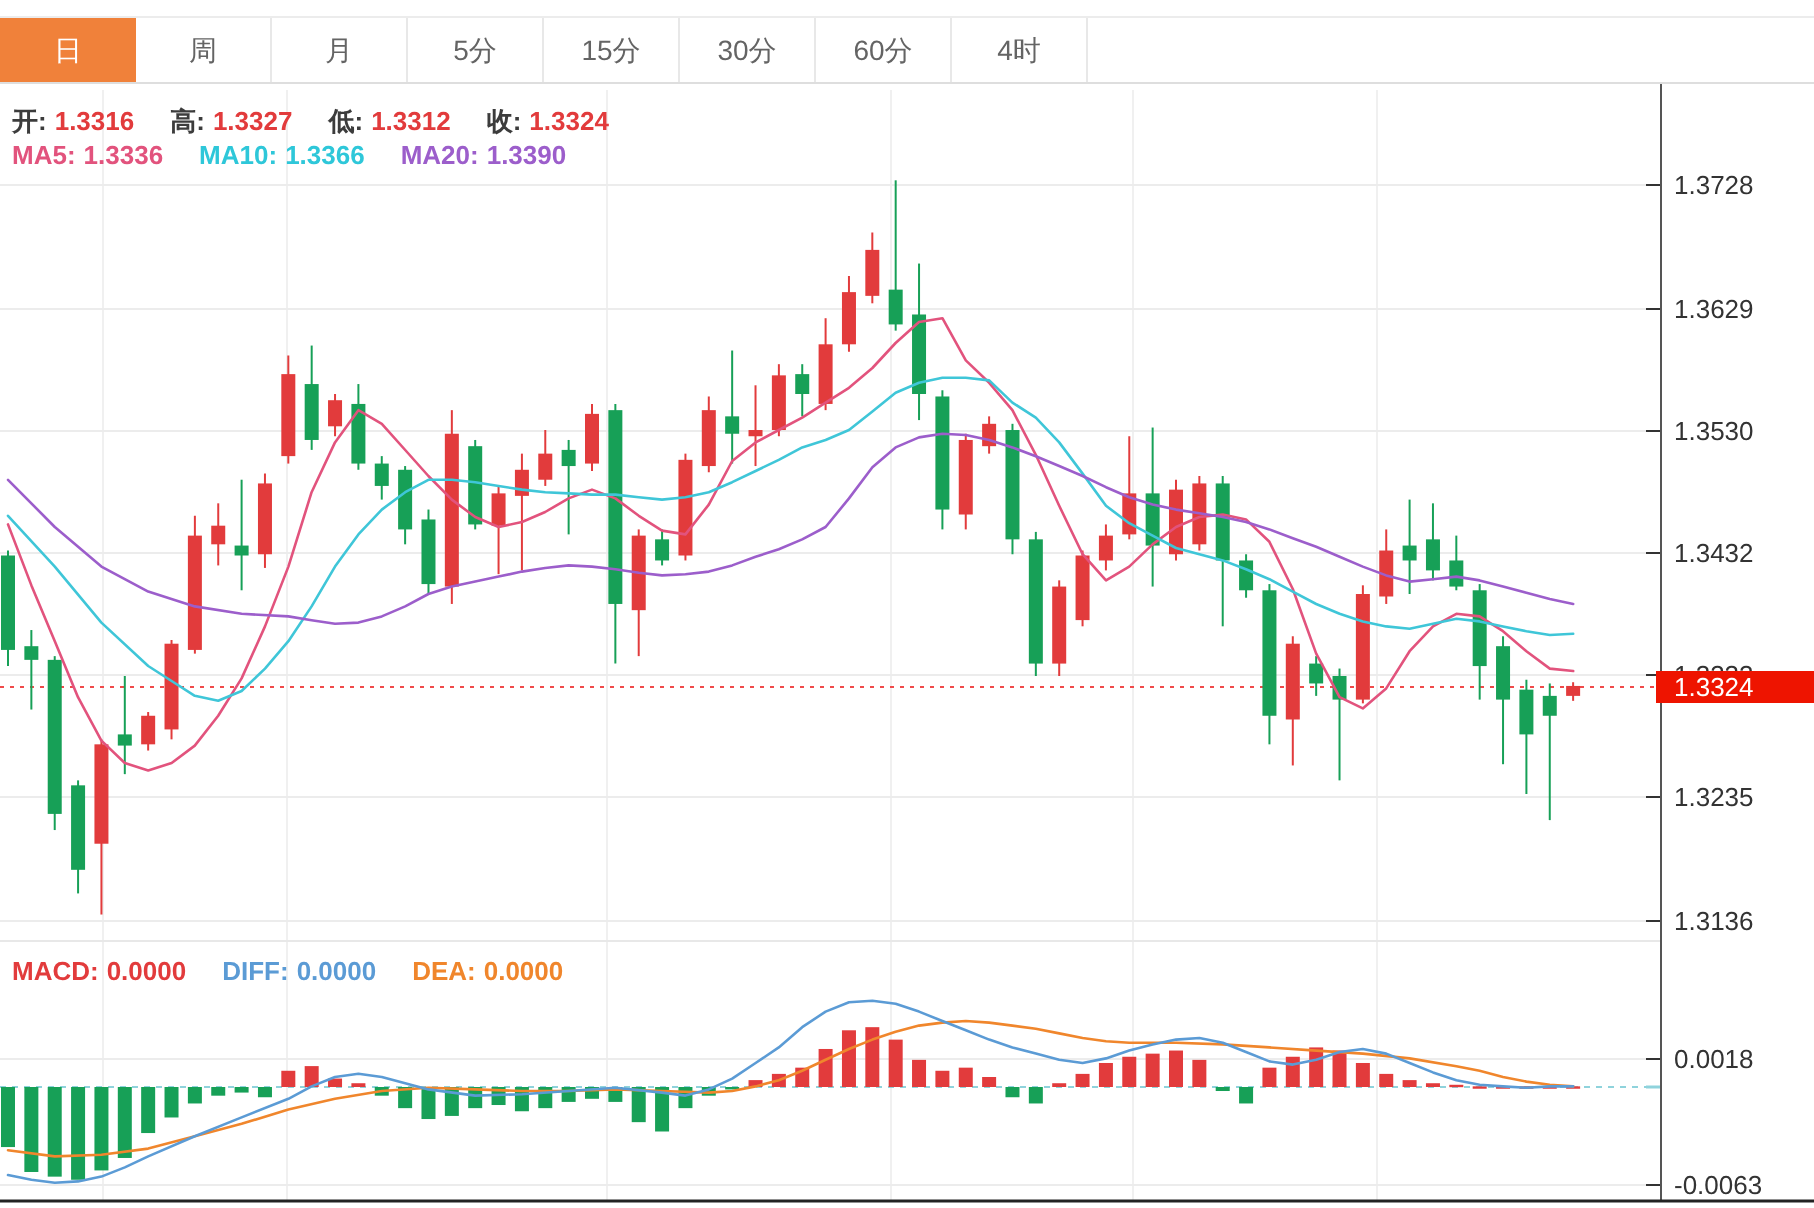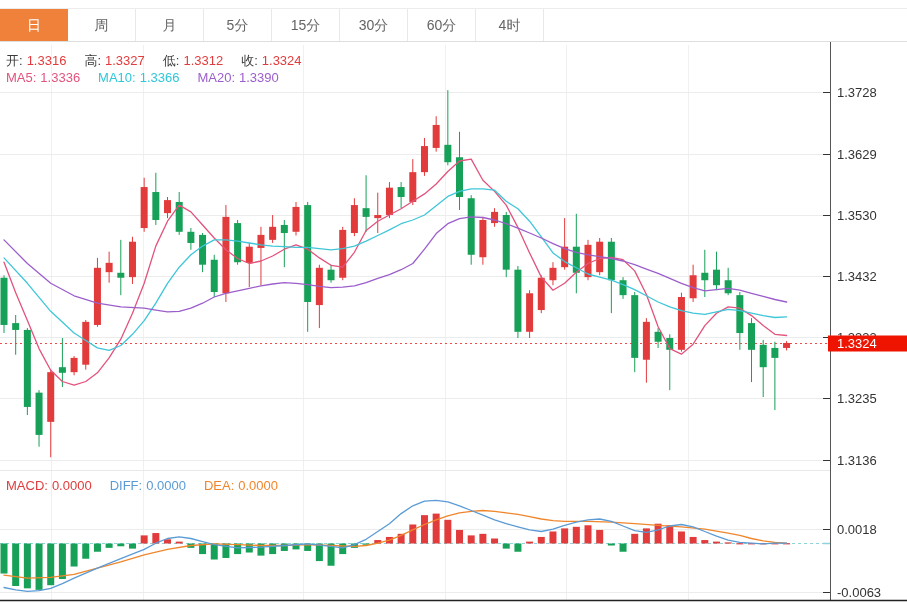--- a/index.html
+++ b/index.html
@@ -5,21 +5,21 @@
 <style>
   html,body{margin:0;padding:0;background:#fff;}
   .stage{position:relative;width:907px;height:604px;background:#fff;
          font-family:"Liberation Sans","DejaVu Sans",sans-serif;overflow:hidden;}
   .tabbar{position:absolute;top:8px;left:0;width:907px;height:32px;display:flex;
           border-top:1px solid #ececec;border-bottom:1px solid #dedede;background:#fff;box-sizing:content-box;}
   .tab{width:68px;height:32px;line-height:32px;text-align:center;font-size:14px;color:#646464;
        border-right:1px solid #e8e8e8;box-sizing:border-box;cursor:pointer;user-select:none;}
   .tab.active{color:#fff;border-right:none;}
   .inforow{position:absolute;left:6px;font-size:13px;white-space:nowrap;z-index:3;}
-  .inforow span{margin-right:4px;}
+  .inforow span{margin-right:4px;font-weight:bold;}
   .inforow .pair{margin-right:14px;}
   #chart-svg{position:absolute;top:0;left:0;z-index:1;}
   .lbl{color:#3c3c3c;}
 </style>
 </head>
 <body>
 
 <div class="stage">
   <svg id="chart-svg" width="907" height="604">
       <line x1="51.5" y1="45" x2="51.5" y2="600" stroke="#f0f0f0" stroke-width="1"></line>

